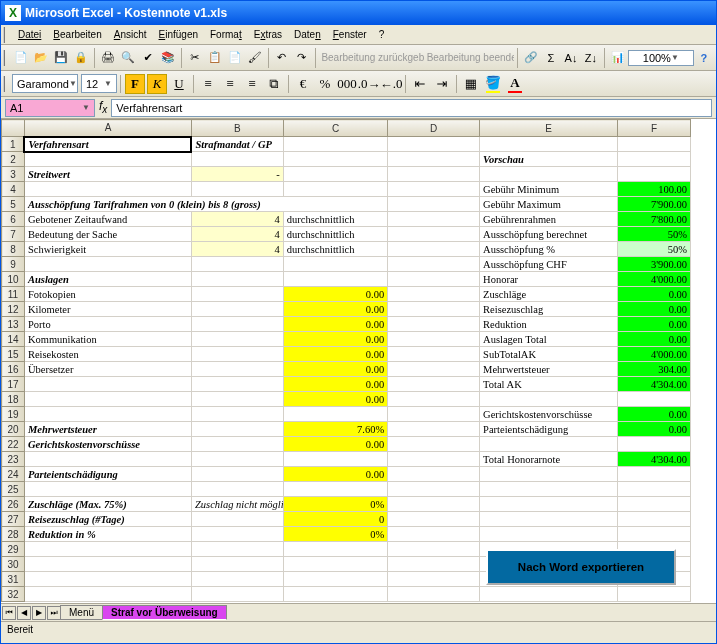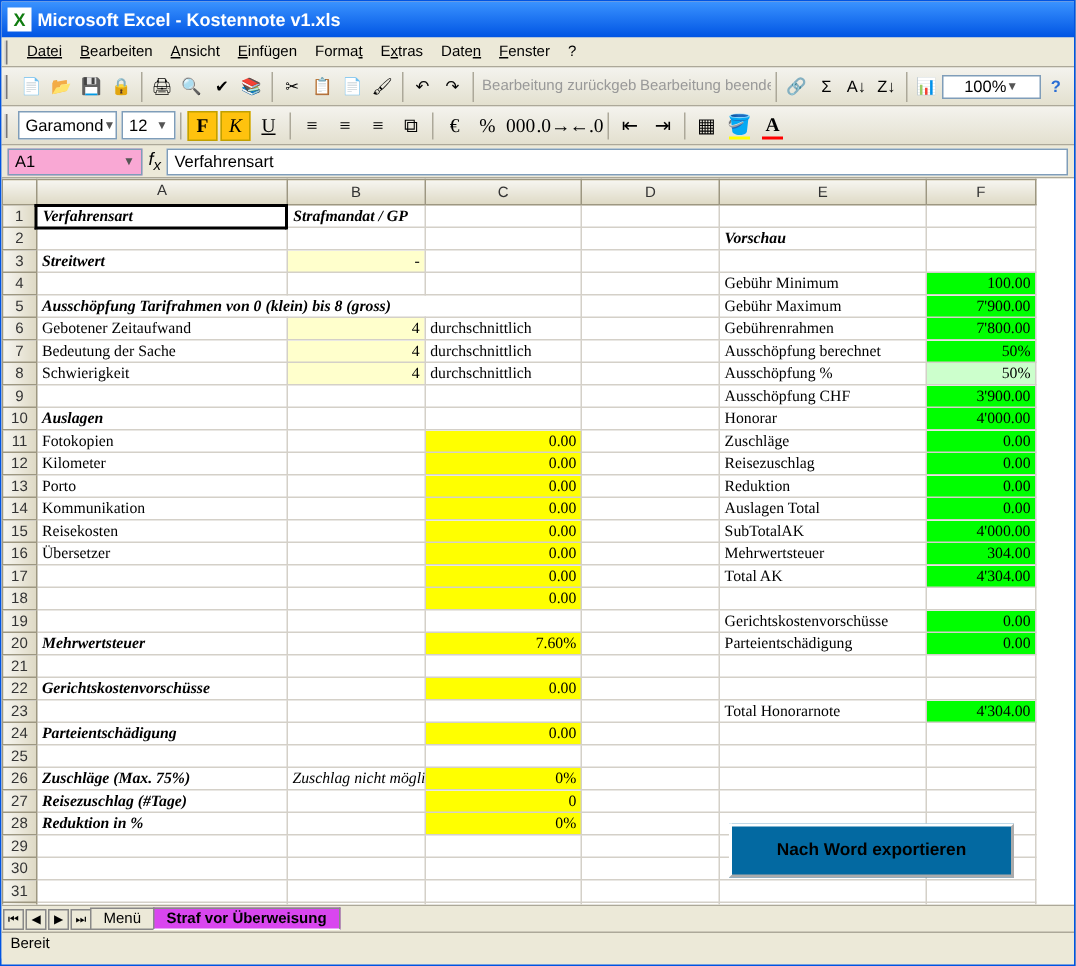--- a/index.html
+++ b/index.html
@@ -344,29 +344,20 @@
           <tr>
             <td class="rowh">20</td>
             <td class="colA bold">Mehrwertsteuer</td>
             <td class="colB "></td>
             <td class="colC yellow right">7.60%</td>
             <td class="colD "></td>
             <td class="colE ">Parteientschädigung</td>
             <td class="colF green right">0.00</td>
           </tr>
           <tr>
-            <td class="rowh">21</td>
-            <td class="colA "></td>
-            <td class="colB "></td>
-            <td class="colC "></td>
-            <td class="colD "></td>
-            <td class="colE "></td>
-            <td class="colF "></td>
-          </tr>
-          <tr>
             <td class="rowh">22</td>
             <td class="colA bold">Gerichtskostenvorschüsse</td>
             <td class="colB "></td>
             <td class="colC yellow right">0.00</td>
             <td class="colD "></td>
             <td class="colE "></td>
             <td class="colF "></td>
           </tr>
           <tr>
             <td class="rowh">23</td>

